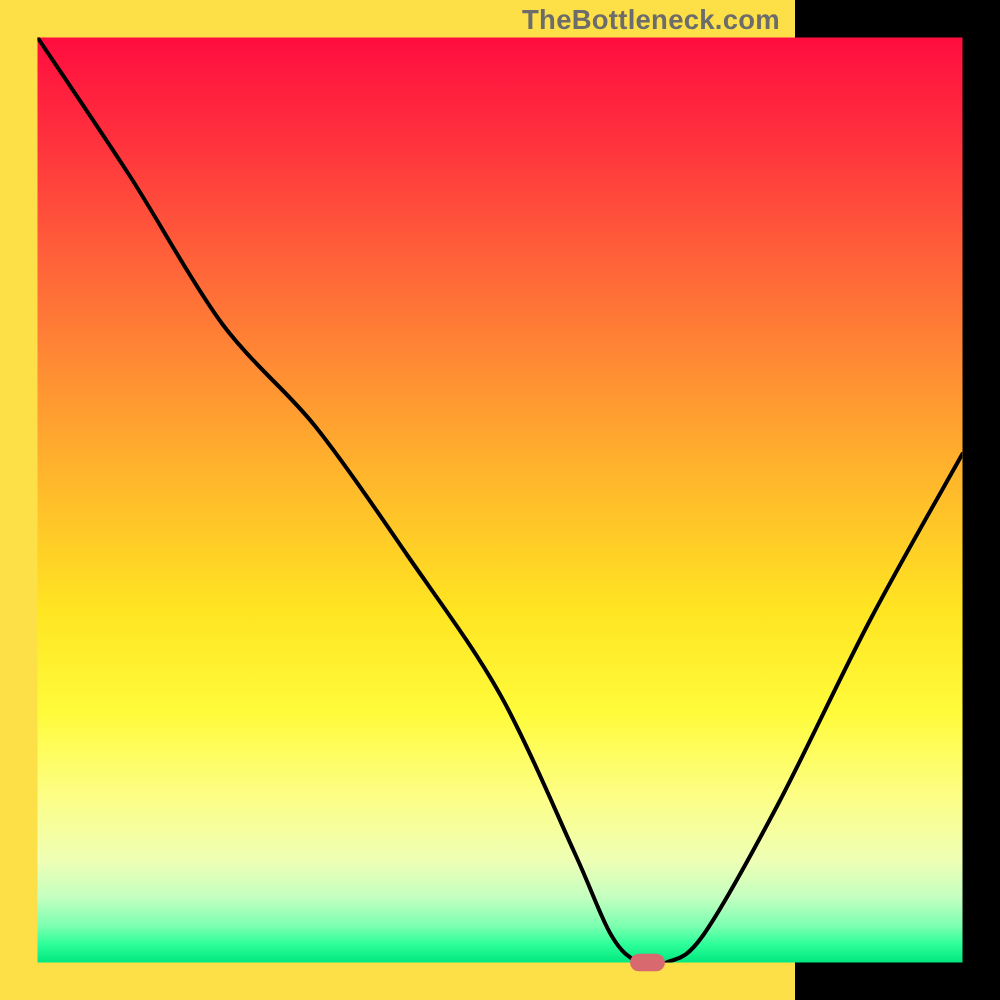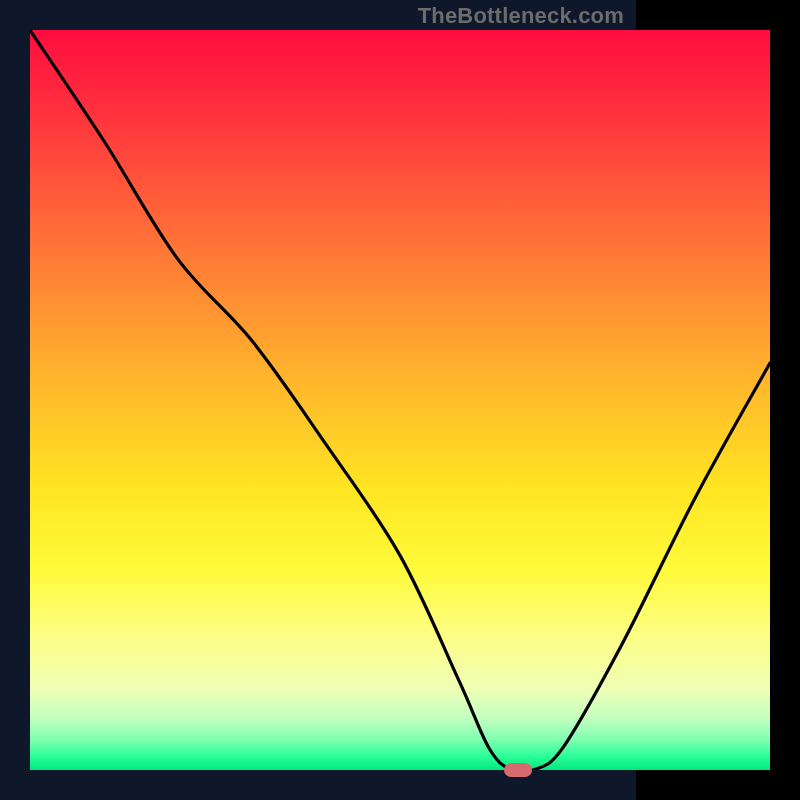--- a/index.html
+++ b/index.html
@@ -9,21 +9,21 @@
     height: 800px;
     background: #000;
     overflow: hidden;
   }
   .frame {
     position: absolute;
     left: 0;
     top: 0;
     width: 636px;
     height: 800px;
-    background: #0f172a;
+    background: #fde047;
   }
   .plot-area {
     position: absolute;
     left: 30px;
     top: 30px;
     width: 740px;
     height: 740px;
     
     background: linear-gradient(
       to bottom,

